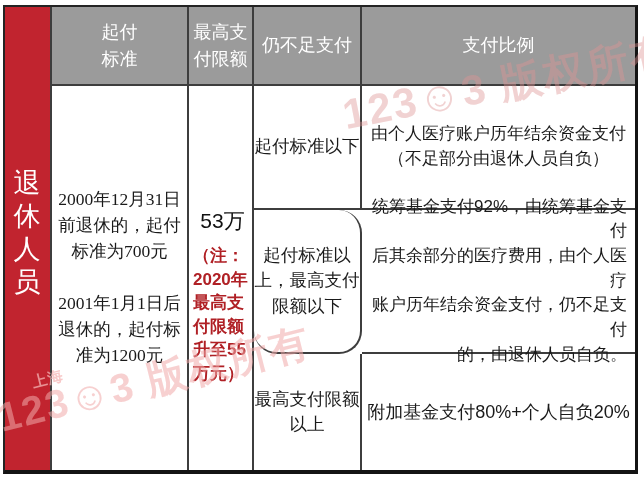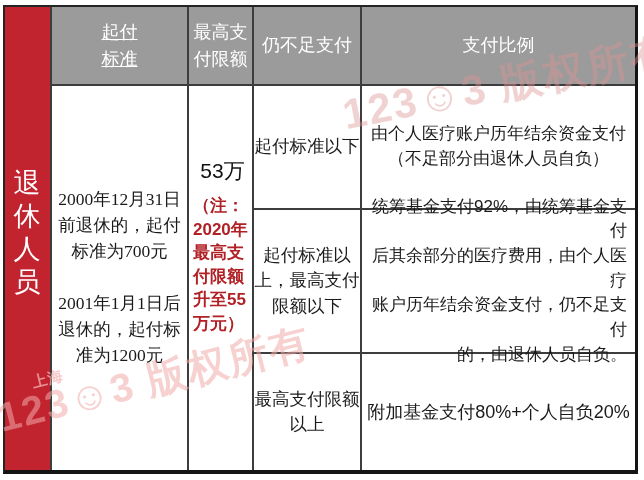--- a/index.html
+++ b/index.html
@@ -22,33 +22,33 @@
     overflow:visible;
   }
   .last-col{border-right:none;}
   .last-row{border-bottom:none;border-radius:15px;}
   .hdr{background:#9b9b9b;color:#ffffff;font-size:18px;line-height:1.5;}
   .rowbar{
     grid-row:1/5;grid-column:1;background:#c1242f;color:#ffffff;border-bottom:none;
     justify-content:flex-start;padding-top:160px;font-size:27px;line-height:1.22;
     letter-spacing:1px;
   }
-  .c-hdr1{grid-row:1;grid-column:2;text-decoration:underline;}
+  .c-hdr1{grid-row:1;grid-column:2;}
   .c-hdr2{grid-row:1;grid-column:3;}
   .c-hdr3{grid-row:1;grid-column:4;}
   .c-hdr4{grid-row:1;grid-column:5;}
   .c-deduct{grid-row:2/5;grid-column:2;border-bottom:none;font-size:17.5px;line-height:1.48;font-family:Liberation Serif, serif;}
   .c-limit{
     grid-row:2/5;grid-column:3;border-bottom:none;justify-content:flex-start;
-    padding-top:70px;align-items:flex-start;padding-left:4px;text-align:left;
+    padding-top:120px;align-items:flex-start;padding-left:4px;text-align:left;
   }
   .limit-amount{font-size:21px;color:#111;align-self:center;text-align:center;}
   .limit-note{font-size:17px;font-weight:bold;color:#b02025;line-height:1.38;margin-top:8px;white-space:pre-line;}
   .c-std1{grid-row:2;grid-column:4;text-align:center;}
-  .c-std2{grid-row:3;grid-column:4;}
+  .c-std2{grid-row:3;grid-column:4;border-radius:23px;}
   .c-std3{grid-row:4;grid-column:4;border-bottom:none;}
   .c-ratio1{grid-row:2;grid-column:5;border-right:none;}
   .c-ratio2{grid-row:3;grid-column:5;border-right:none;text-align:right;align-items:flex-start;padding:17px 8px;}
   .c-ratio3{grid-row:4;grid-column:5;border-right:none;border-bottom:none;font-size:18px;}
   .std{font-size:17.5px;}
   .wm{
     position:absolute;z-index:6;pointer-events:none;font-weight:bold;white-space:nowrap;
   }
   .wm-tr{
     left:338px;top:88px;font-size:42px;color:rgba(222,148,148,0.42);

